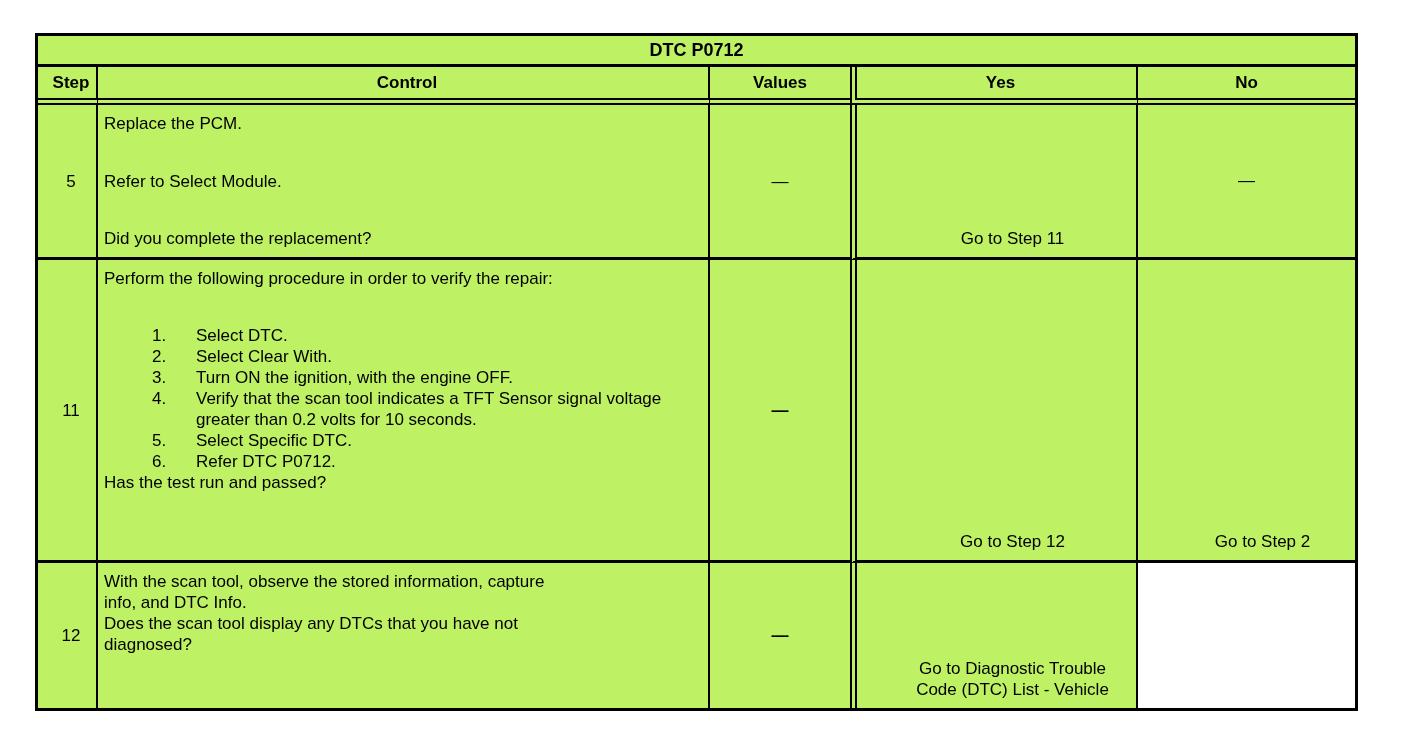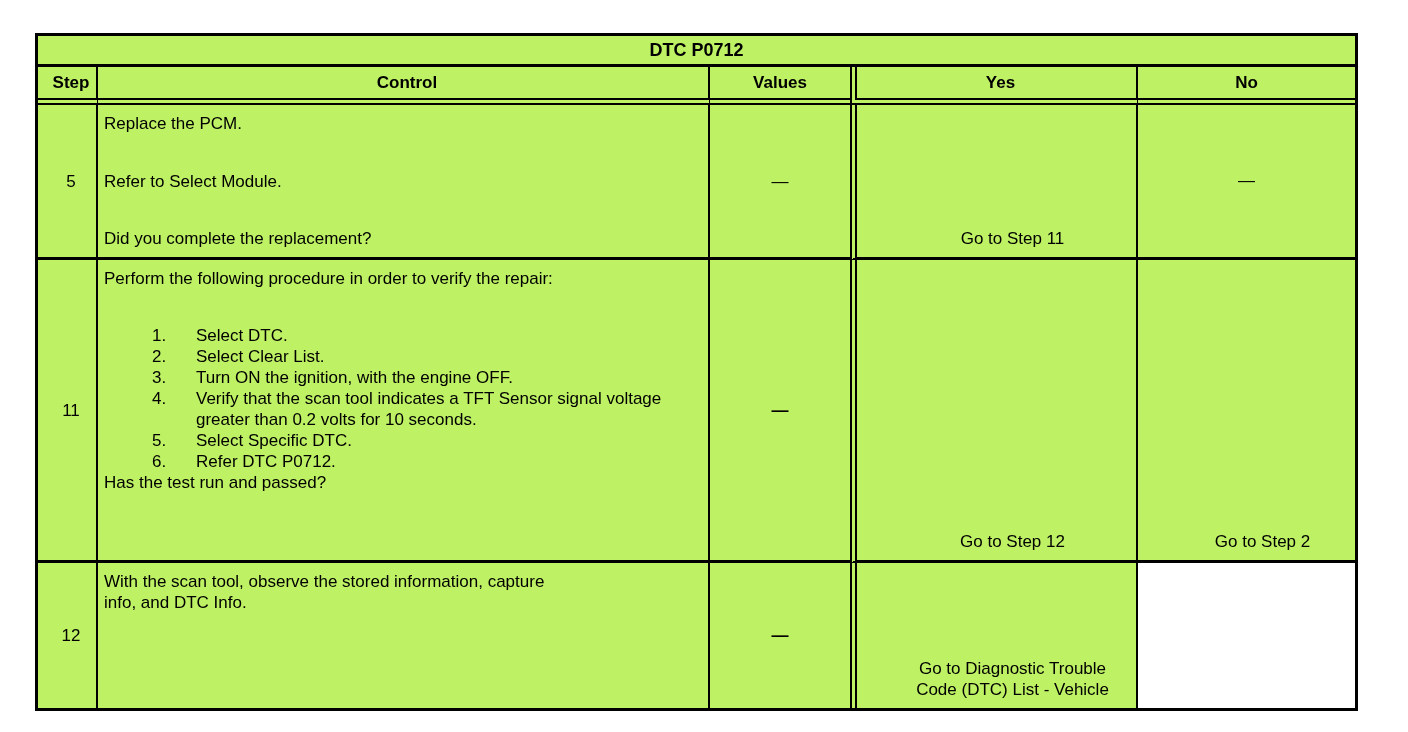--- a/index.html
+++ b/index.html
@@ -135,40 +135,42 @@
     </div>
     <div class="cell result-cell middle b-bottom">
       <span>—</span>
     </div>
 
     <div class="cell step-cell b-right b-bottom">11</div>
     <div class="cell action-cell b-right b-bottom">
       <p class="para0">Perform the following procedure in order to verify the repair:</p>
       <ol class="proc-list">
         <li>Select DTC.</li>
-        <li>Select Clear List.</li>
+        <li>Select Clear With.</li>
         <li>Turn ON the ignition, with the engine OFF.</li>
         <li>Verify that the scan tool indicates a TFT Sensor signal voltage greater than 0.2 volts for 10 seconds.</li>
         <li>Select Specific DTC.</li>
         <li>Refer DTC P0712.</li>
       </ol>
       <p class="para0 question">Has the test run and passed?</p>
     </div>
     <div class="cell values-cell bold b-bottom">—</div>
     <div class="cell result-cell bottom b-dleft b-right b-bottom">
       <span>Go to Step 12</span>
     </div>
     <div class="cell result-cell bottom b-bottom">
       <span>Go to Step 2</span>
     </div>
 
     <div class="cell step-cell b-right">12</div>
     <div class="cell action-cell b-right">
       <p class="para0 pre">With the scan tool, observe the stored information, capture
 info, and DTC Info.</p>
+      <p class="para0 pre question">Does the scan tool display any DTCs that you have not
+diagnosed?</p>
     </div>
     <div class="cell values-cell bold">—</div>
     <div class="cell result-cell bottom b-dleft b-right">
       <span class="pre">Go to Diagnostic Trouble
 Code (DTC) List - Vehicle</span>
     </div>
 
   </div>
 </div>
 

